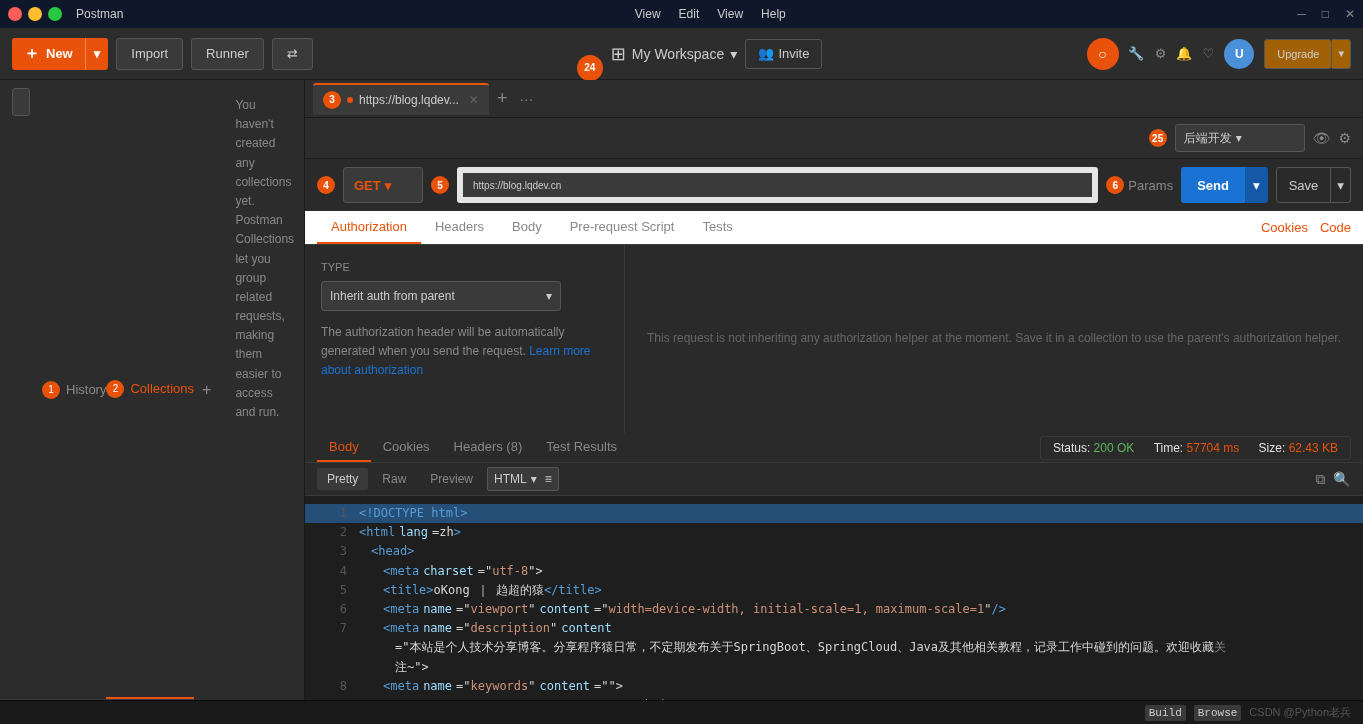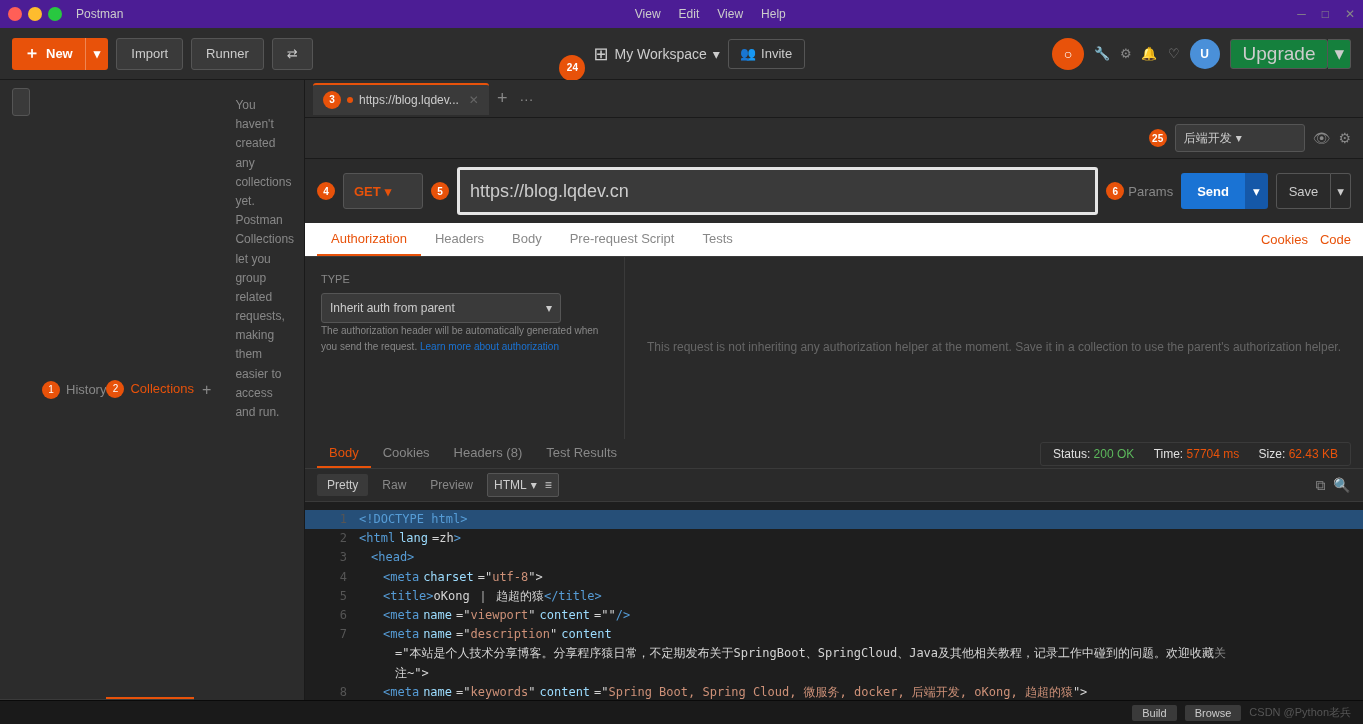--- a/index.html
+++ b/index.html
@@ -1,20 +1,20 @@
 <!DOCTYPE html>
 <html><head>
   <meta charset="utf-8">
   <style>
     * { box-sizing: border-box; margin: 0; padding: 0; }
     body { font-family: 'Segoe UI', Arial, sans-serif; font-size: 13px; background: #2c2c2c; color: #e0e0e0; overflow: hidden; }
 
     
     .title-bar {
-      background: #4c1d95;
+      background: #0f172a;
       height: 28px;
       display: flex;
       align-items: center;
       justify-content: space-between;
       padding: 0 8px;
       font-size: 12px;
       color: #ccc;
       user-select: none;
       gap: 12px;
     }
@@ -88,24 +88,24 @@
       display: flex; align-items: center; justify-content: center;
       color: white; font-size: 12px; font-weight: bold;
     }
     .orange-circle {
       width: 32px; height: 32px; border-radius: 50%;
       background: #e8520a;
       display: flex; align-items: center; justify-content: center;
       color: white; font-size: 14px;
     }
     .upgrade-btn {
-      background: #15803d;
+      background: #a16207;
       border: 1px solid #555;
       color: #ccc; height: 30px; padding: 0 12px;
-      border-radius: 3px; cursor: pointer; font-size: 19px;
+      border-radius: 3px; cursor: pointer; font-size: 11px;
       display: flex; align-items: center;
     }
 
     
     .main-layout {
       display: flex;
       height: calc(724px - 28px - 52px - 24px);
     }
 
     
@@ -209,23 +209,23 @@
       display: flex; align-items: center; gap: 4px; cursor: pointer;
       min-width: 80px;
     }
     .num-badge {
       width: 18px; height: 18px; border-radius: 50%;
       background: #e8520a; color: white; font-size: 10px;
       display: flex; align-items: center; justify-content: center;
       font-weight: bold;
     }
     .url-input {
-      flex: 1; background: #3a3a3a; border: 3px solid #e5e5e5;
-      color: #ccc; height: 48px; padding: 0 10px;
-      border-radius: 3px; font-size: 18px;
+      flex: 1; background: #3a3a3a; border: 6px solid #e5e5e5;
+      color: #ccc; height: 36px; padding: 0 10px;
+      border-radius: 3px; font-size: 10px;
     }
     .params-btn {
       background: transparent; border: none; color: #888;
       cursor: pointer; font-size: 13px; display: flex; align-items: center; gap: 4px;
     }
     .send-btn {
       background: #1a73d4; border: none; color: white;
       height: 36px; padding: 0 16px; border-radius: 3px 0 0 3px;
       cursor: pointer; font-size: 13px; font-weight: 600;
     }
@@ -272,21 +272,21 @@
       border-right: 1px solid #3a3a3a;
     }
     .auth-type-label { color: #888; font-size: 11px; margin-bottom: 8px; text-transform: uppercase; }
     .auth-type-select {
       width: 240px; background: #3a3a3a; border: 1px solid #555;
       color: #ccc; height: 30px; padding: 0 8px;
       border-radius: 3px; font-size: 12px;
       display: flex; align-items: center; justify-content: space-between;
       cursor: pointer;
     }
-    .auth-desc { color: #888; font-size: 10px; line-height: 1.6; margin-top: 0; }
+    .auth-desc { color: #888; font-size: 12px; line-height: 1.6; margin-top: 12px; }
     .auth-link { color: #1a73d4; cursor: pointer; text-decoration: none; }
     .auth-right {
       flex: 1; padding: 20px;
       display: flex; align-items: center; justify-content: center;
       color: #666; font-size: 12px; text-align: center; line-height: 1.8;
     }
 
     
     .resp-tabs-bar {
       display: flex; align-items: center;
@@ -359,22 +359,23 @@
     .bottom-bar {
       height: 24px;
       background: #1a1a1a;
       display: flex; align-items: center; justify-content: flex-end;
       padding: 0 12px; gap: 8px;
       border-top: 1px solid #0a0a0a;
       font-size: 11px; color: #888;
     }
     .bottom-btn {
       background: #3a3a3a; border: none; color: #ccc;
-      padding: 2px 10px; border-radius: 2px; cursor: pointer;
+      padding: 2px 4px; border-radius: 2px; cursor: pointer;
       font-size: 11px;
+      font-family: Liberation Mono, monospace;
     }
   </style>
 </head>
 <body>
 
 <div class="title-bar">
   <div class="title-bar-left">
     <div class="title-bar-icon close"></div>
     <div class="title-bar-icon min"></div>
     <div class="title-bar-icon max"></div>
@@ -621,20 +622,21 @@
       <div class="code-line">
         <span class="code-line-num">6</span>
         <span style="display:inline-block;width:24px;"></span>
         <span class="tag">&lt;meta</span>
         <span class="attr" style="margin:0 4px;">name</span>
           <span class="text-content">="</span>
           <span class="attr-val">viewport</span>
           <span class="text-content">"</span>
         <span class="attr" style="margin:0 4px;">content</span>
           <span class="text-content">="</span>
+          <span class="attr-val">width=device-width, initial-scale=1, maximum-scale=1</span>
           <span class="text-content">"</span>
         <span class="tag"> /&gt;</span>
       </div>
       <div class="code-line">
         <span class="code-line-num">7</span>
         <span style="display:inline-block;width:24px;"></span>
         <span class="tag">&lt;meta</span>
         <span class="attr" style="margin:0 4px;">name</span>
           <span class="text-content">="</span>
           <span class="attr-val">description</span>
@@ -655,21 +657,20 @@
       <div class="code-line">
         <span class="code-line-num">8</span>
         <span style="display:inline-block;width:24px;"></span>
         <span class="tag">&lt;meta</span>
         <span class="attr" style="margin:0 4px;">name</span>
           <span class="text-content">="</span>
           <span class="attr-val">keywords</span>
           <span class="text-content">"</span>
         <span class="attr" style="margin:0 4px;">content</span>
           <span class="text-content">="</span>
-          <span class="attr-val">Spring Boot, Spring Cloud, 微服务, docker, 后端开发, oKong, 趋超的猿</span>
           <span class="text-content">"&gt;</span>
       </div>
       <div class="code-line">
         <span class="code-line-num">9</span>
         <span style="display:inline-block;width:24px;"></span>
         <span class="tag">&lt;meta</span>
         <span class="attr" style="margin:0 4px;">property</span>
           <span class="text-content">="</span>
           <span class="attr-val">og:type</span>
           <span class="text-content">"</span>

